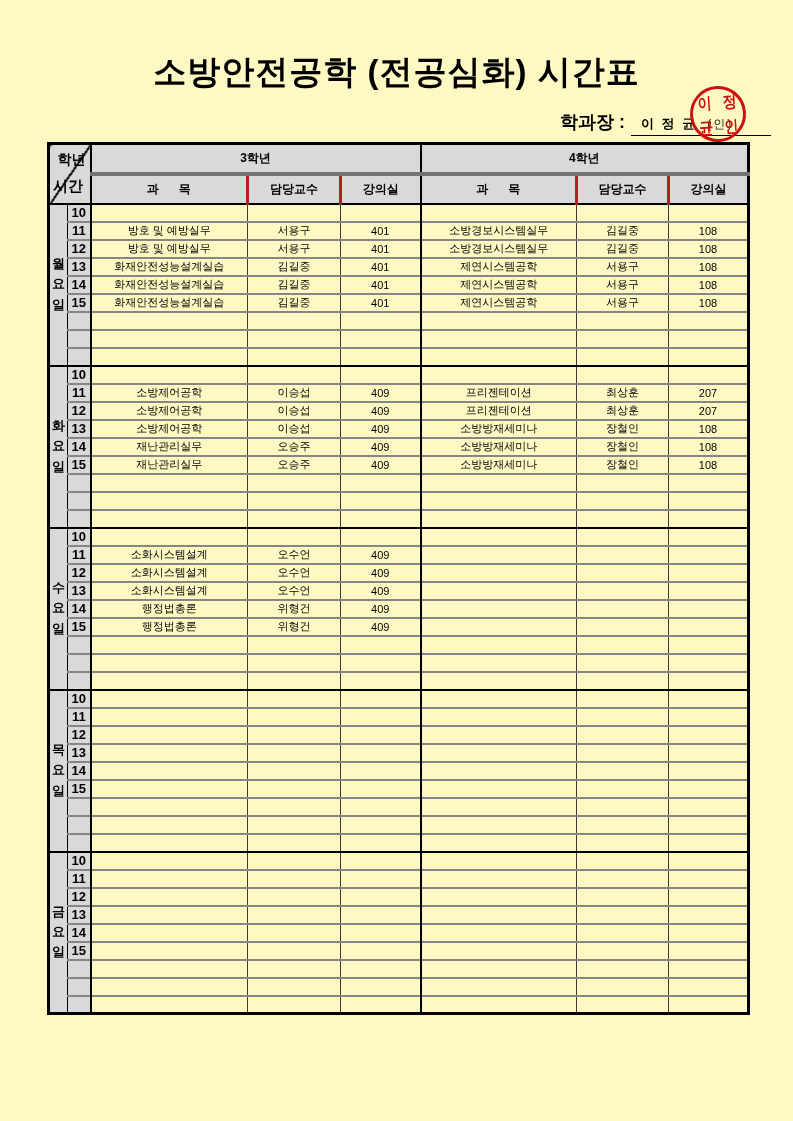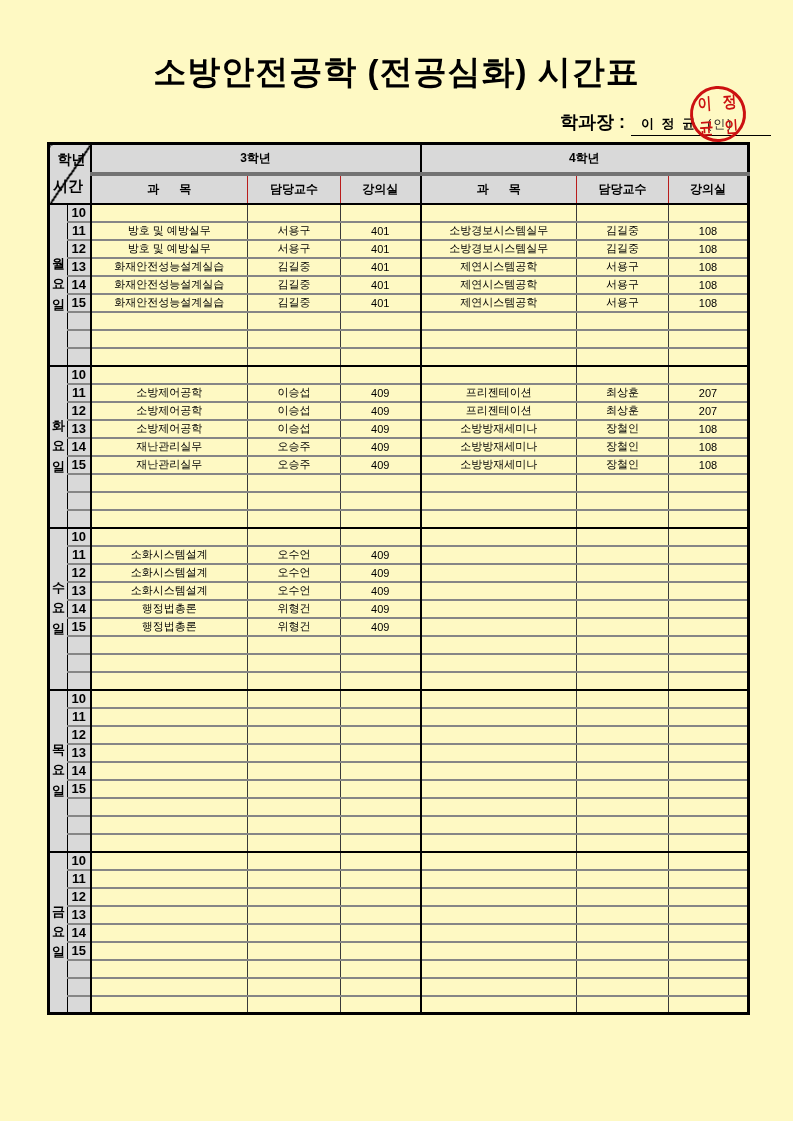--- a/index.html
+++ b/index.html
@@ -47,21 +47,21 @@
       linear-gradient(to bottom right,
         rgba(0,0,0,0) calc(50% - 1px), #000 calc(50% - 1px),
         #000 calc(50% + 1px), rgba(0,0,0,0) calc(50% + 1px)),
       #d9d9d9;
     border-right:2.5px solid #000;
   }
   .corner-top    { position:absolute; top:6px;  right:4px; font-size:14px; font-weight:700; }
   .corner-bottom { position:absolute; bottom:7px; left:3px;  font-size:15px; font-weight:700; }
   th.grade { border-bottom:4px solid #737373; }
   .g4start { border-left:2.5px solid #000 !important; }
-  th.sub + th.sub { border-left:1px solid #b91c1c; }
+  th.sub + th.sub { border-left:3px solid #b91c1c; }
   th.subject { white-space:pre; }
 
   tbody.day-block { border-top:2.5px solid #000; }
   tbody td { height:18px; font-size:11px; }
   tbody tr + tr td { border-top:2px solid #868686; }
   td.day-cell {
     background:#d9d9d9; font-weight:700; font-size:13px;
     vertical-align:middle; border-right:1px solid #000;
   }
   td.day-cell span { display:block; line-height:1.55; }

